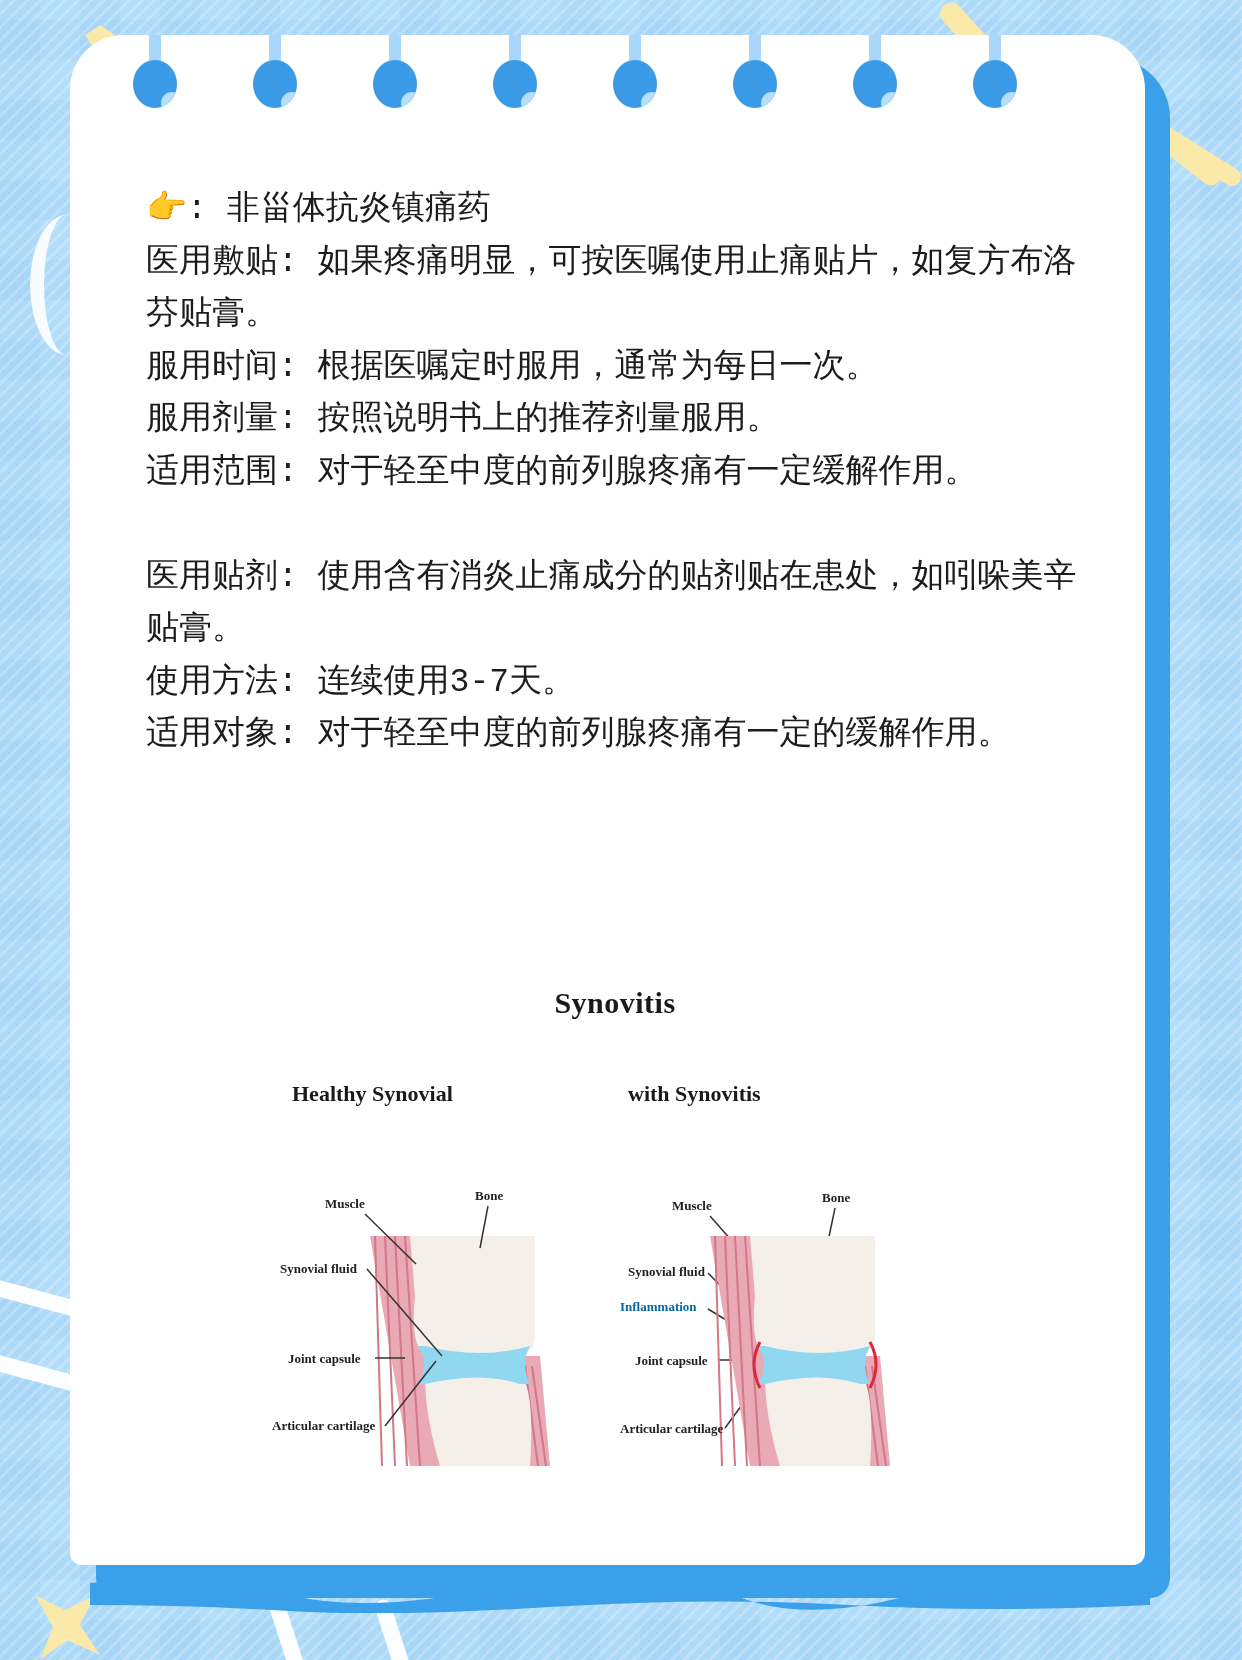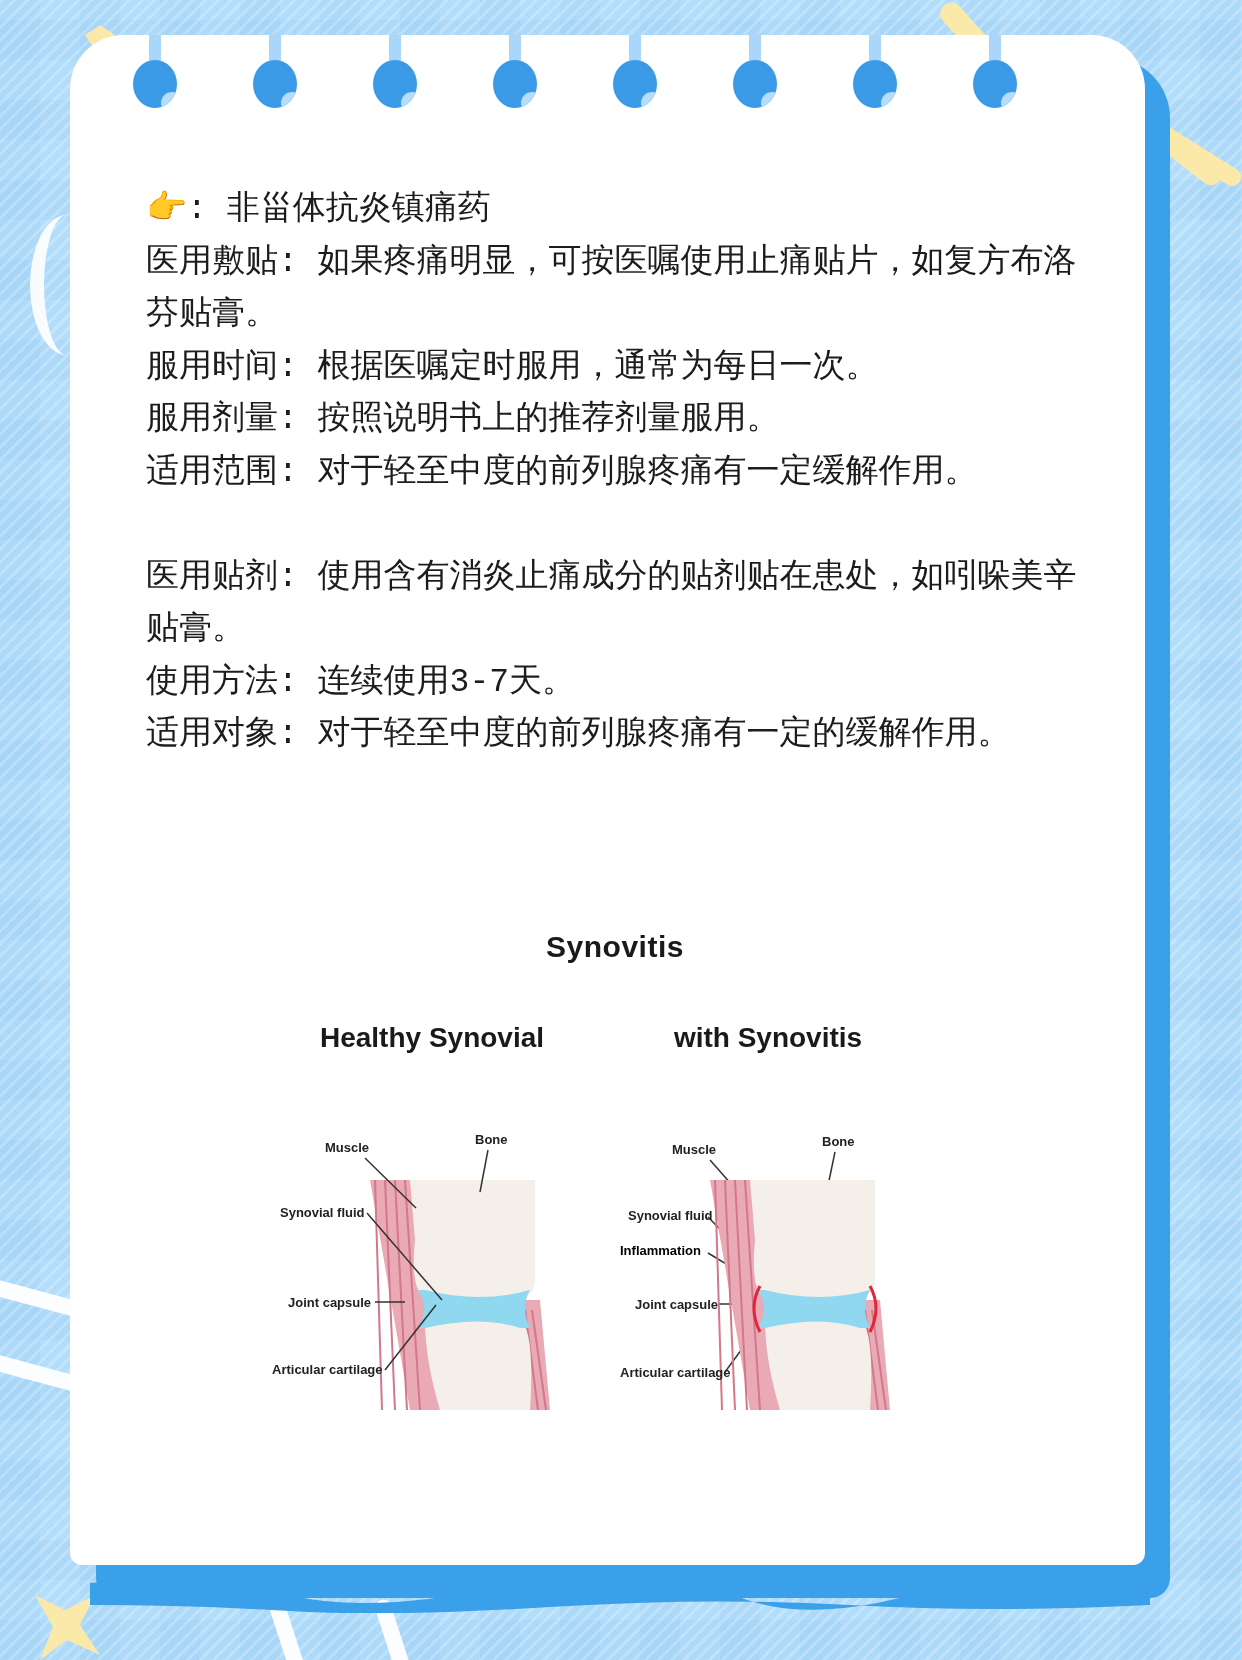--- a/index.html
+++ b/index.html
@@ -40,33 +40,33 @@
 
   .text-block {
     position: absolute; left: 146px; top: 138px; width: 960px;
     font-family: Liberation Mono, monospace; font-size: 33px; line-height: 52.5px; color: #1c1c1c; margin-top: 46px;
   }
   .text-block p { margin: 0; }
   .text-block .gap { height: 52.5px; }
   .pointer { color: #f4c542; }
 
   .figure {
-    position: absolute; left: 270px; top: 930px; width: 690px; height: 560px;
-    font-family: Liberation Sans, sans-serif; color: #1a1a1a;
+    position: absolute; left: 270px; top: 986px; width: 690px; height: 560px;
+    font-family: Liberation Serif, serif; color: #1a1a1a;
   }
   .fig-title {
     position: absolute; left: 0; top: 0; width: 690px; text-align: center;
     font-size: 30px; font-weight: bold; letter-spacing: 0.5px;
   }
   .panel-title {
-    position: absolute; top: 90px; width: 280px; text-align: center;
-    font-size: 28px; font-weight: bold; line-height: 36px;
+    position: absolute; top: 90px; width: 280px; text-align: left;
+    font-size: 22px; font-weight: bold; line-height: 36px;
   }
   .label { position: absolute; font-size: 13px; font-weight: bold; color: #222; white-space: nowrap; }
-  .label.red { color: #000000; }
+  .label.red { color: #0369a1; }
 </style>
 </head>
 <body>
 
 <div class="deco stripe-yellow" style="left:1000px; top:-20px; width:22px; height:200px; transform:rotate(-42deg);"></div>
 <div class="deco stripe-yellow" style="left:1130px; top:20px; width:20px; height:200px; transform:rotate(-52deg);"></div>
 <div class="deco stripe-yellow" style="left:1180px; top:90px; width:18px; height:120px; transform:rotate(-58deg);"></div>
 <div class="deco" style="left:30px; top:215px; width:60px; height:140px; border-left:14px solid rgba(255,255,255,0.9); border-radius:50%;"></div>
 <div class="deco stripe-white" style="left:-20px; top:1290px; width:110px; height:16px; transform:rotate(15deg);"></div>
 <div class="deco stripe-white" style="left:-20px; top:1365px; width:110px; height:16px; transform:rotate(15deg);"></div>

